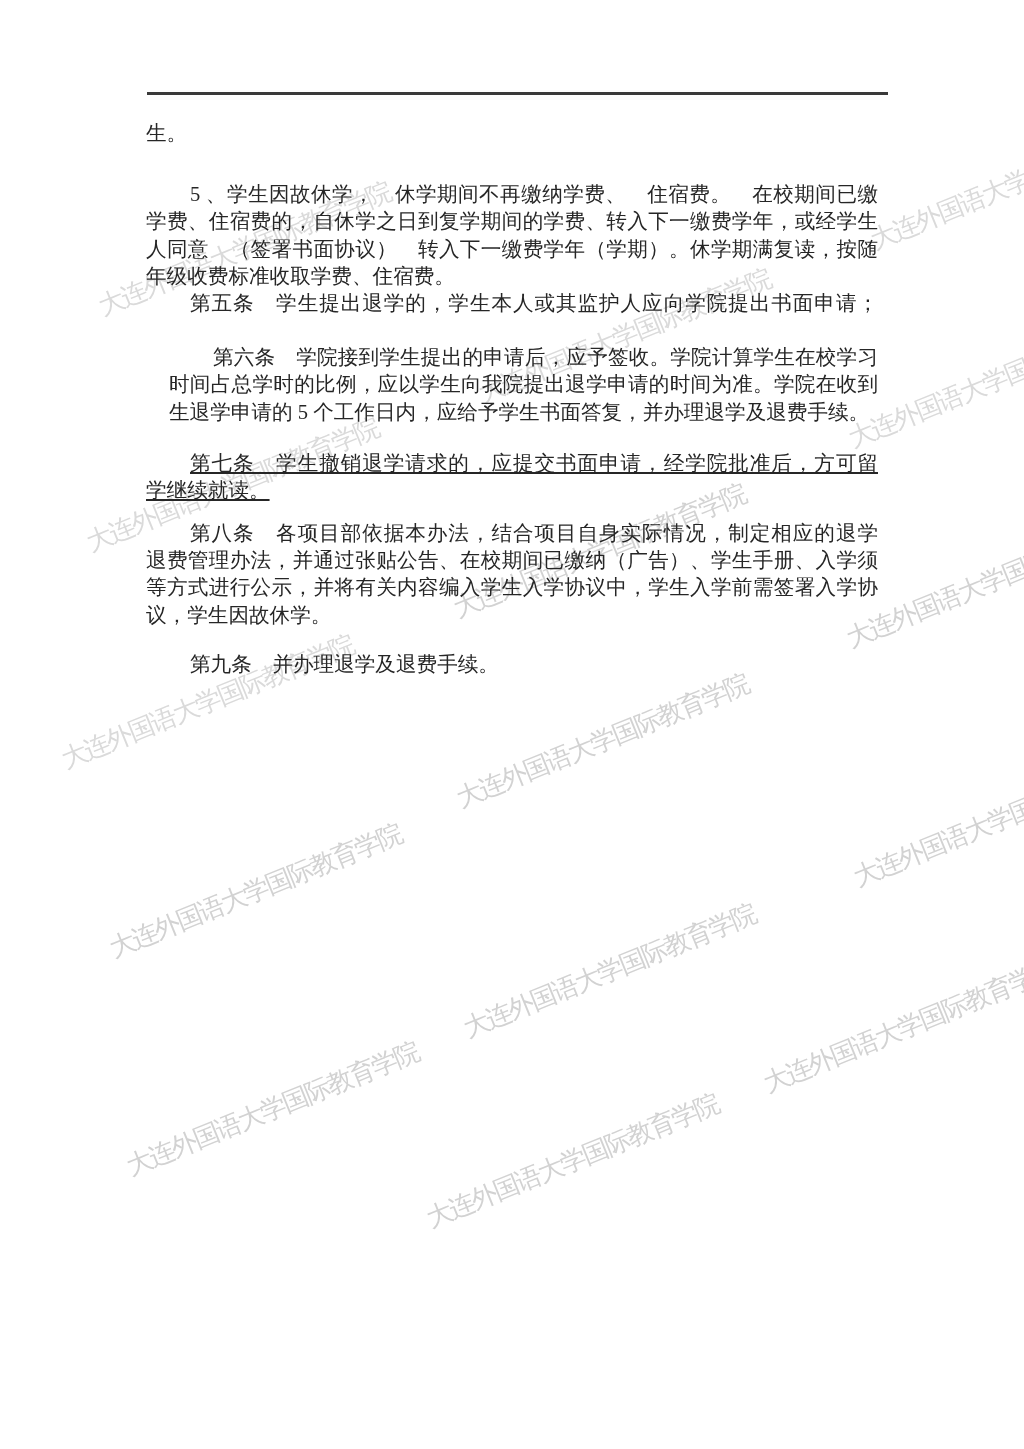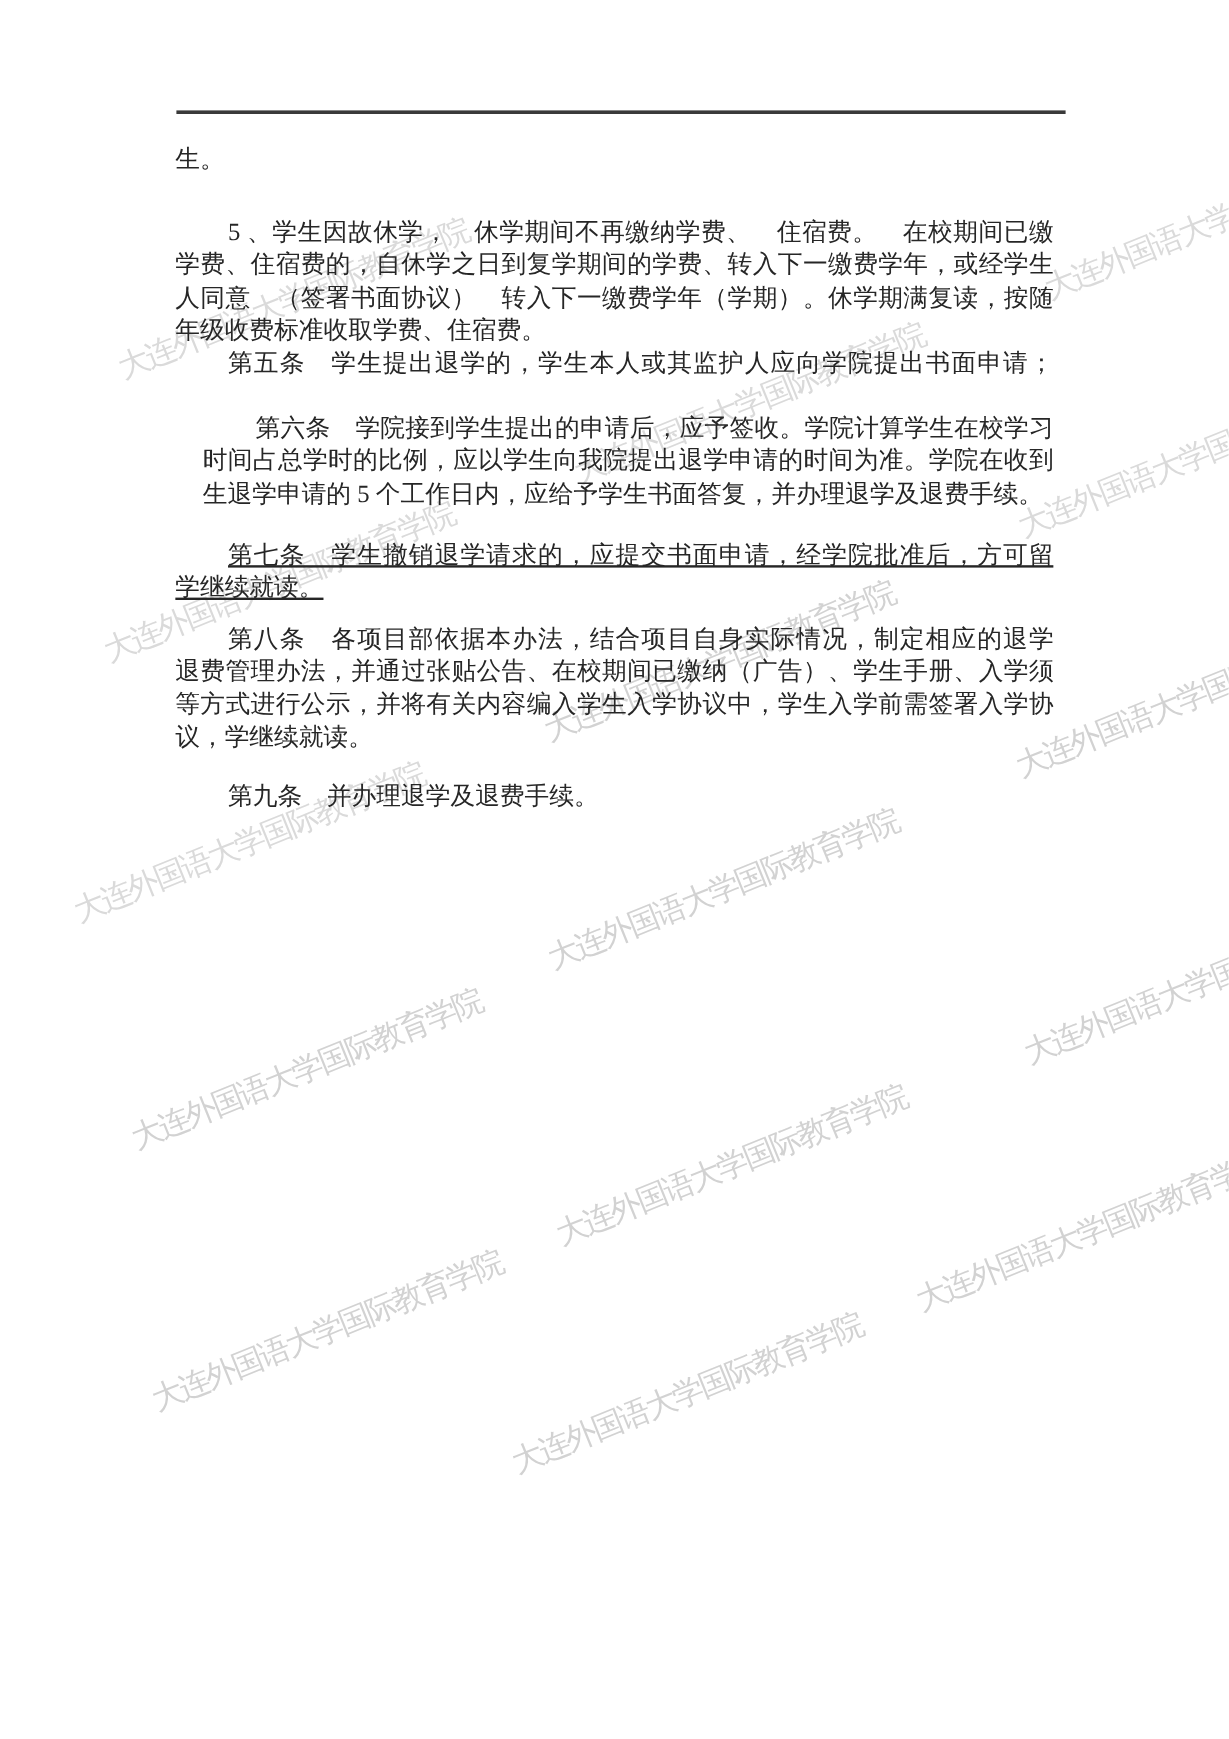--- a/index.html
+++ b/index.html
@@ -101,21 +101,21 @@
 
     <div class="para m5">
       <div class="line full first">第七条　学生撤销退学请求的，应提交书面申请，经学院批准后，方可留</div>
       <div class="line">学继续就读。</div>
     </div>
 
     <div class="para m6">
       <div class="line full first">第八条　各项目部依据本办法，结合项目自身实际情况，制定相应的退学</div>
       <div class="line full">退费管理办法，并通过张贴公告、在校期间已缴纳（广告）、学生手册、入学须知</div>
       <div class="line full">等方式进行公示，并将有关内容编入学生入学协议中，学生入学前需签署入学协</div>
-      <div class="line">议，学继续就读。</div>
+      <div class="line">议，学生因故休学。</div>
     </div>
 
     <div class="para m7">
       <div class="line first">第九条　并办理退学及退费手续。</div>
     </div>
 
   </div>
 </div>
 
 </body></html>

